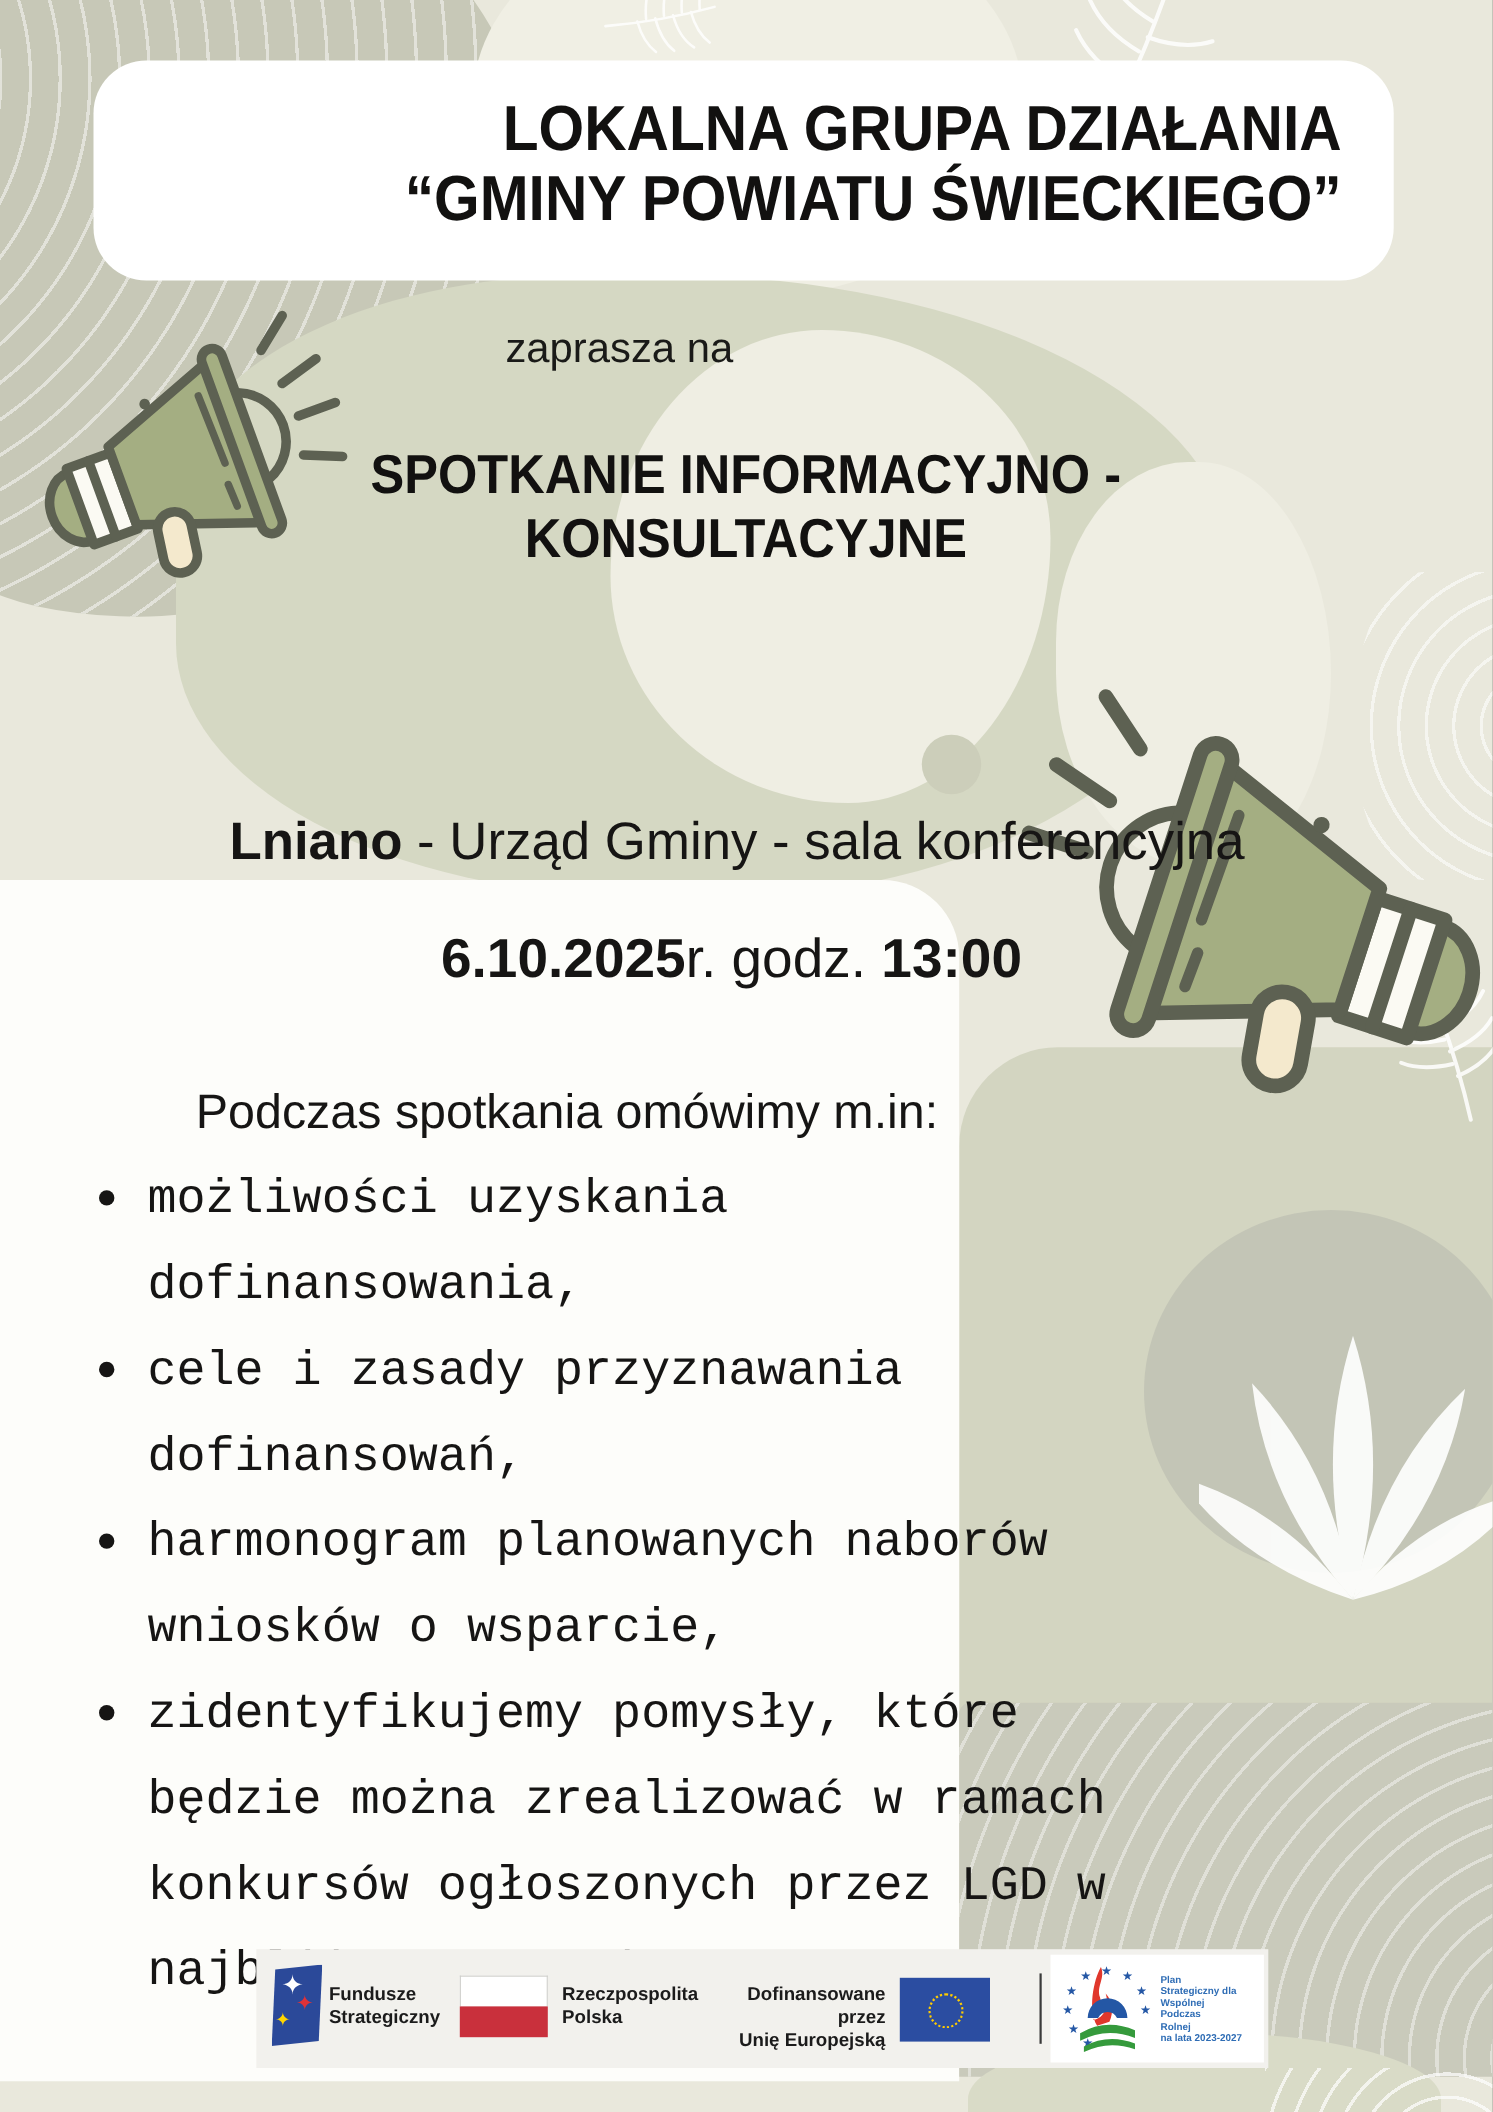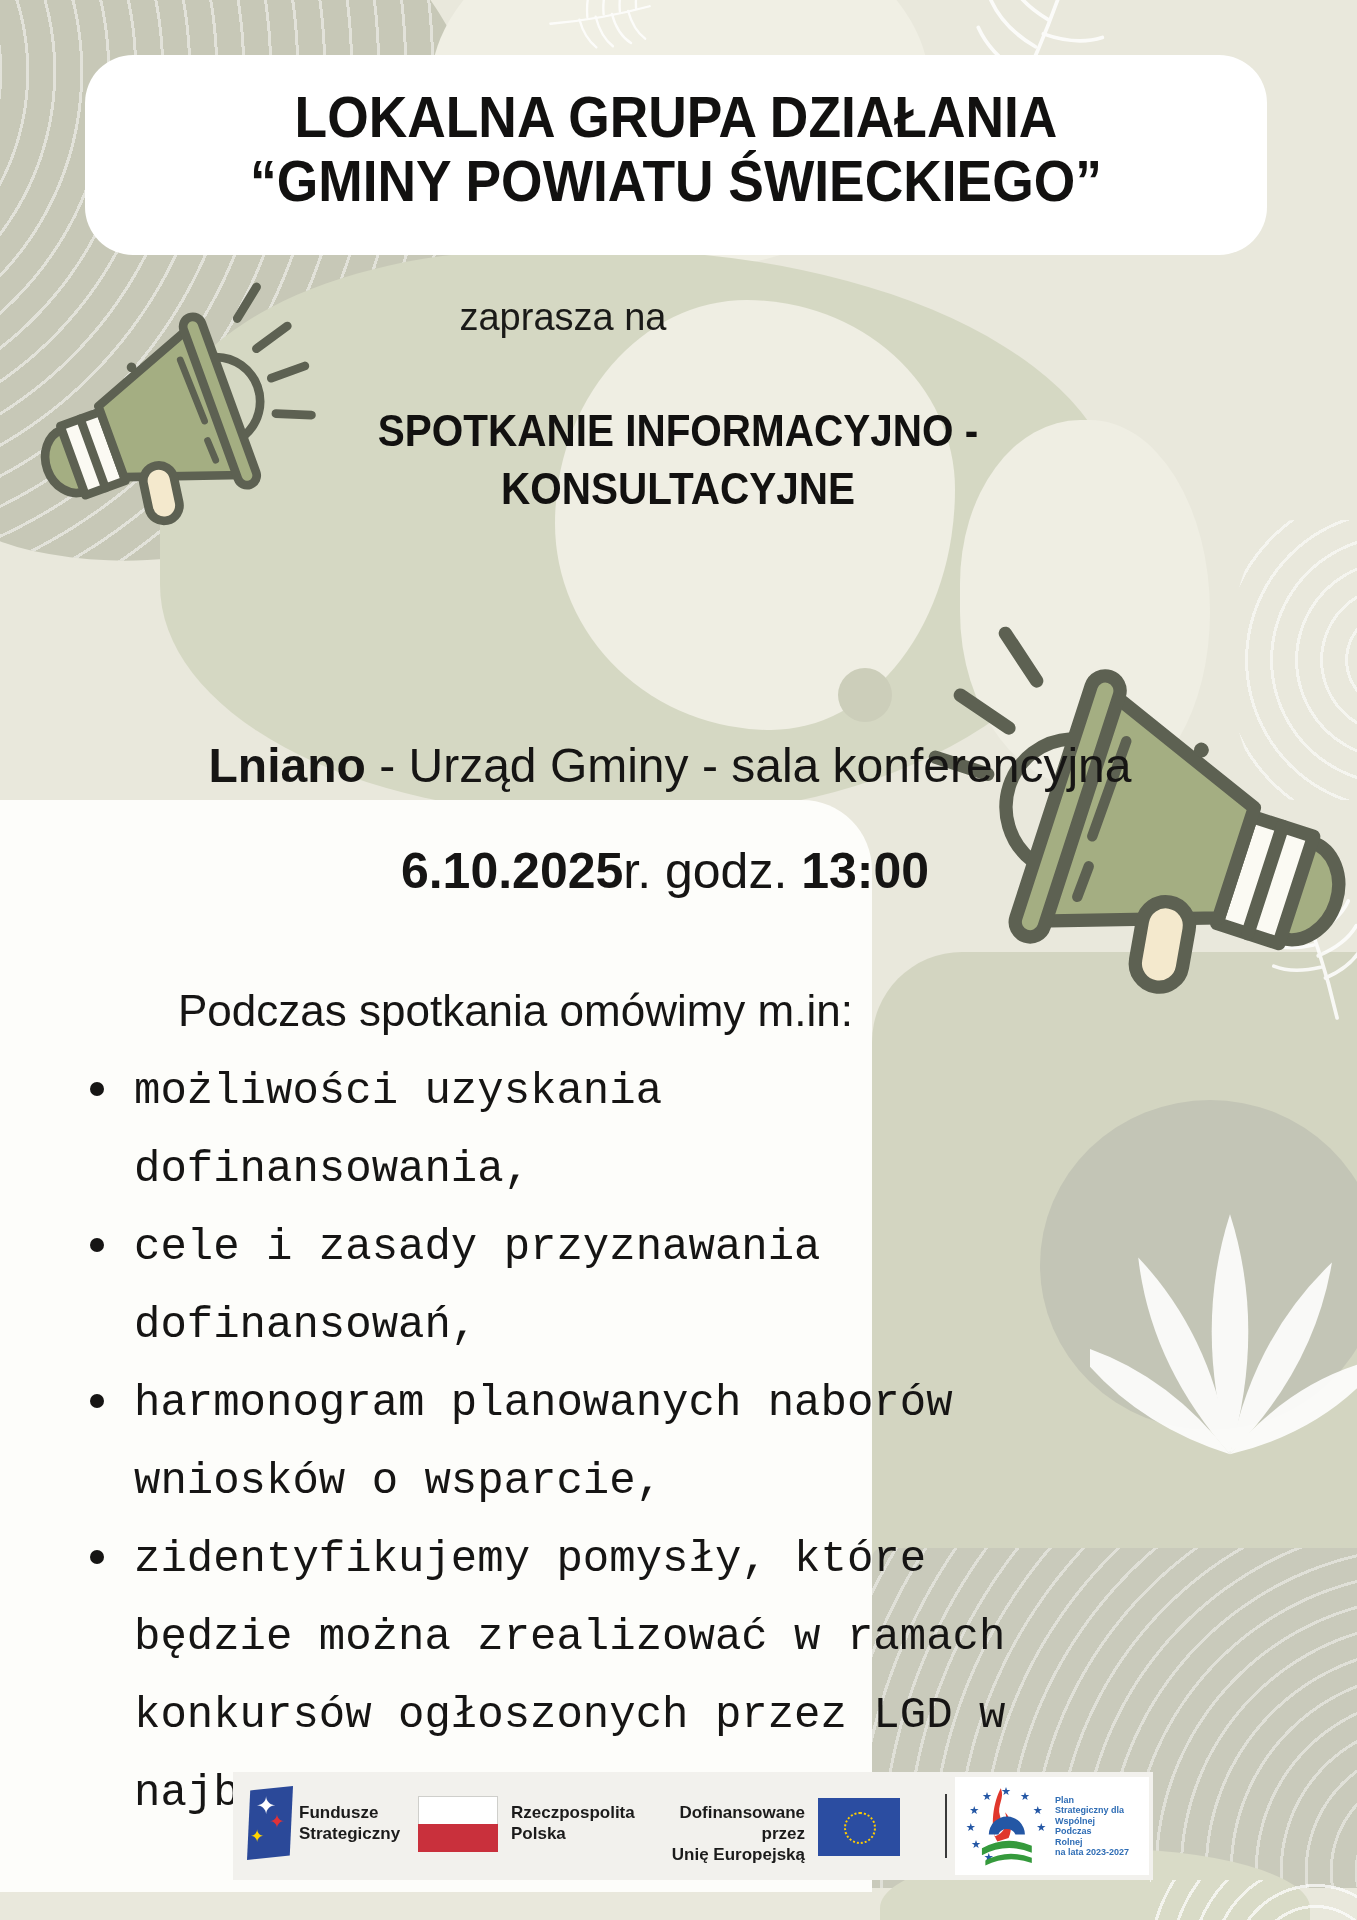--- a/index.html
+++ b/index.html
@@ -41,21 +41,21 @@
   .title-box{left:85px;top:55px;width:1182px;height:200px;background:#ffffff;border-radius:48px;}
   .footer-strip{left:233px;top:1772px;width:920px;height:108px;background:#f2f1ed;}
   
   .fern{opacity:.85;}
   
   .squeeze{display:block;transform:scaleX(.92);transform-origin:50% 50%;}
   .main-title{left:85px;top:85px;width:1182px;text-align:center;
     font-size:58px;line-height:64px;font-weight:800;letter-spacing:0;color:#121110;}
   .invite{left:0;top:296px;width:1126px;text-align:center;font-size:38px;font-weight:400;color:#1a1a18;}
   .event-title{left:12px;top:402px;width:1332px;text-align:center;
-    font-size:44px;line-height:58px;font-weight:800;color:#121110;}
+    font-size:50px;line-height:58px;font-weight:800;color:#121110;}
   .location{left:0;top:738px;width:1340px;text-align:center;font-size:48px;font-weight:400;}
   .location b{font-weight:700;}
   .datetime{left:0;top:842px;width:1330px;text-align:center;font-size:50px;font-weight:400;}
   .datetime b{font-weight:700;}
   .agenda-intro{left:178px;top:986px;font-size:44px;font-weight:400;}
   .bullets{left:88px;top:1052px;width:962px;list-style:none;margin:0;padding:0;
     font-size:44px;line-height:78px;font-weight:400;font-family:Liberation Mono, monospace;}
   .bullets li{position:relative;padding-left:46px;}
   .bullets li::before{content:"";position:absolute;left:2px;top:30px;width:14px;height:14px;
     border-radius:50%;background:#161514;}
@@ -194,21 +194,21 @@
       <path d="M212 62 A46 46 0 0 1 212 148" fill="none"></path>
       <rect x="190" y="14" width="20" height="184" rx="10" fill="#a4ae82"></rect>
       <path d="M176 52 L178 120" fill="none" stroke-width="7"></path>
       <path d="M174 140 L175 162" fill="none" stroke-width="7"></path>
       <circle cx="126" cy="42" r="5" fill="#5d6152" stroke="none"></circle>
       <rect x="98" y="146" width="32" height="58" rx="16" fill="#f4e9cd" transform="rotate(8 114 150)"></rect>
     </g>
   </svg>
 
   <div class="abs title-box"></div>
-  <h1 class="abs main-title" style="margin:0;">
+  <h1 class="abs main-title" style="margin:0;text-align:right;">
     <span class="squeeze">LOKALNA GRUPA DZIAŁANIA</span>
     <span class="squeeze">“GMINY POWIATU ŚWIECKIEGO”</span>
   </h1>
 
   <div class="abs invite">zaprasza na</div>
   <div class="abs event-title">
     <span class="squeeze">SPOTKANIE INFORMACYJNO -</span>
     <span class="squeeze">KONSULTACYJNE</span>
   </div>
 

